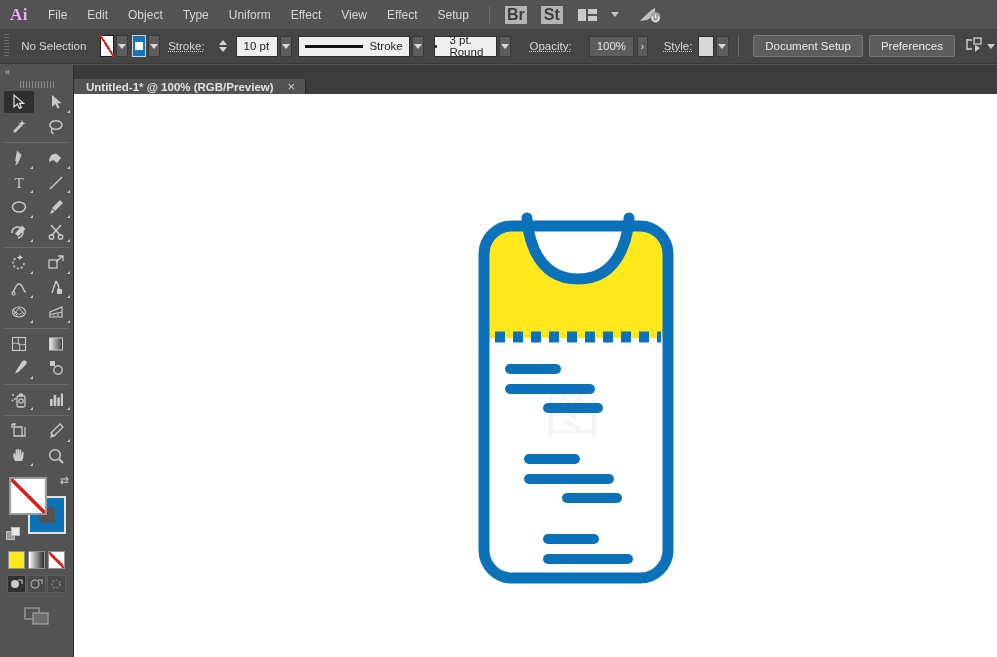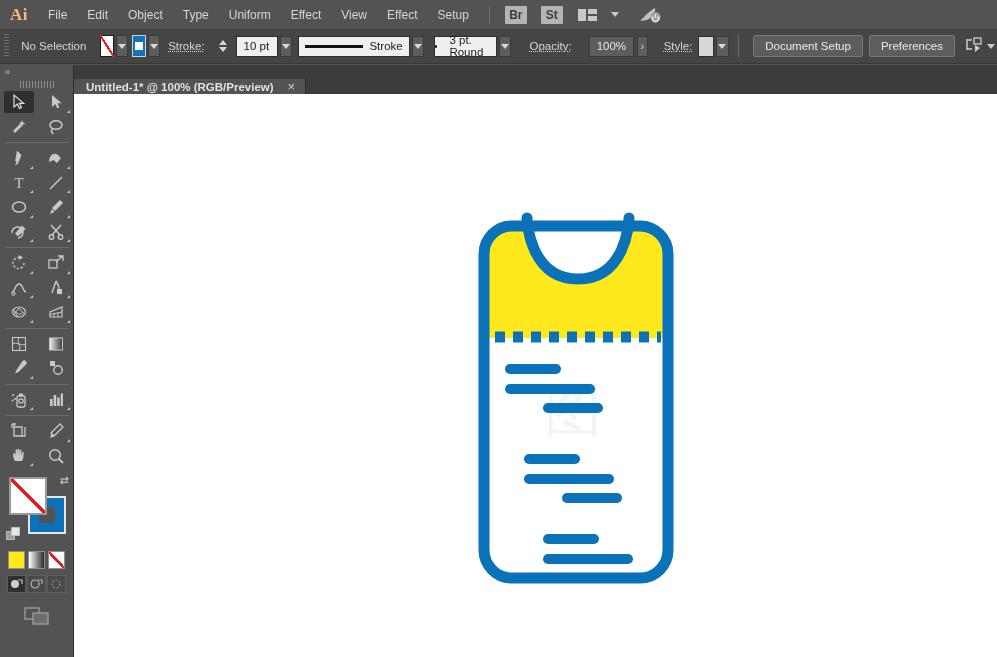--- a/index.html
+++ b/index.html
@@ -12,34 +12,34 @@
   }
   .app { position: relative; width: 997px; height: 657px; background: #535353; }
 
   
   .menubar {
     position: absolute; left: 0; top: 0; width: 997px; height: 29px;
     background: #535353; display: flex; align-items: center;
   }
   .ai-logo {
     width: 38px; height: 29px; display: flex; align-items: center; justify-content: center;
-    color: #fdba74; font-size: 17px; font-weight: bold; letter-spacing: .5px;
+    color: #f0abfc; font-size: 17px; font-weight: bold; letter-spacing: .5px;
     font-family: "Liberation Serif", serif;
   }
   .menu-item {
     height: 29px; padding: 0 10px; display: flex; align-items: center;
     color: #d6d6d6; font-size: 12px; cursor: default; white-space: nowrap;
   }
   .menubar-sep {
     width: 1px; height: 18px; background: #6e6e6e; margin: 0 8px 0 10px;
   }
   .mb-icon {
     width: 22px; height: 18px; margin: 0 7px;
     display: flex; align-items: center; justify-content: center;
-    font-size: 12px; color: #3d3d3d; background: #b4b4b4;
+    font-size: 16px; color: #3d3d3d; background: #b4b4b4;
     border-radius: 1px; font-weight: bold;
   }
   .mb-plain {
     width: 24px; height: 20px; margin: 0 2px 0 6px;
     display: flex; align-items: center; justify-content: center;
   }
   .chev {
     width: 0; height: 0; border-left: 4px solid transparent;
     border-right: 4px solid transparent; border-top: 5px solid #c9c9c9;
   }

